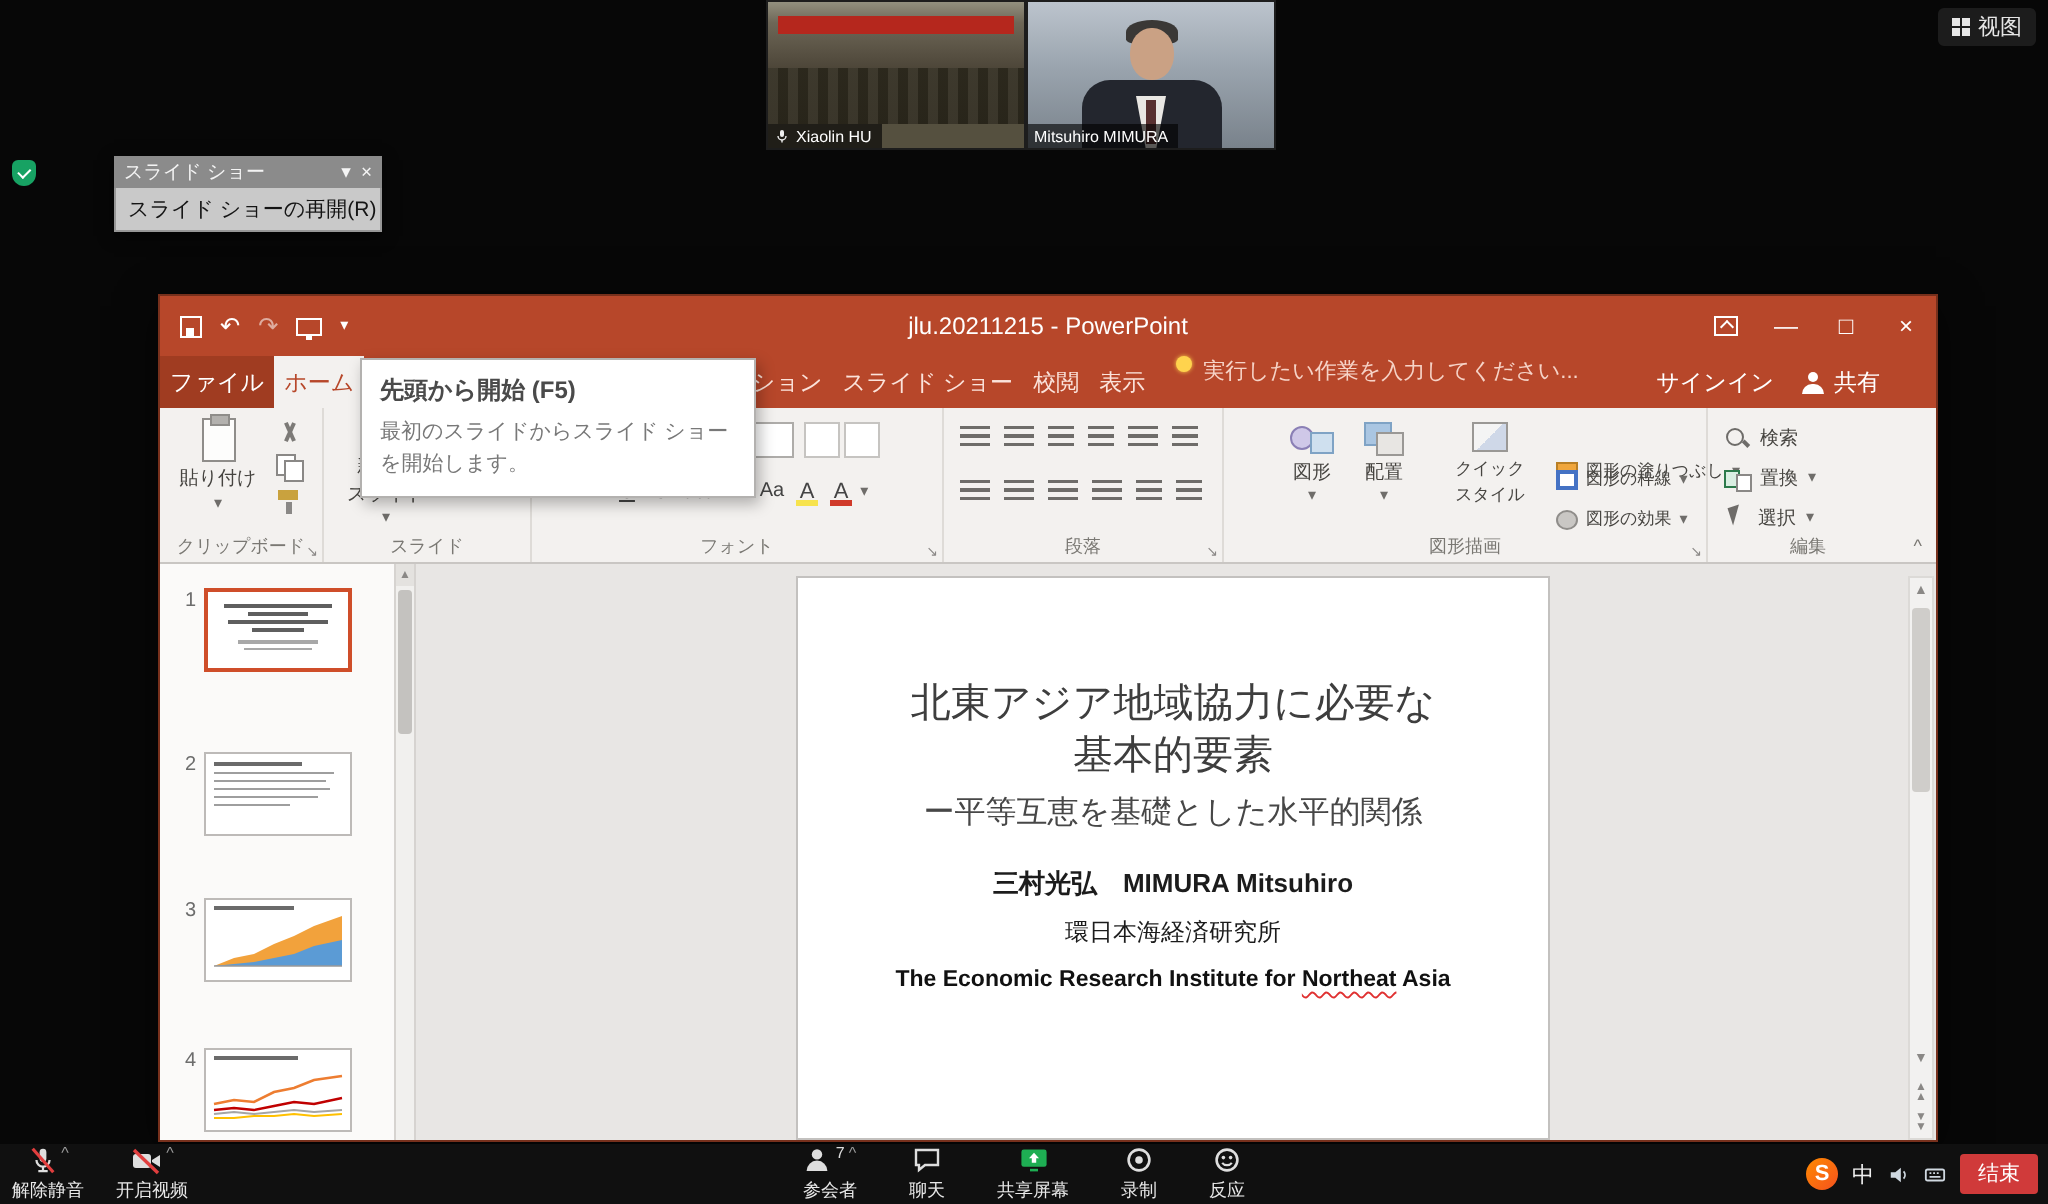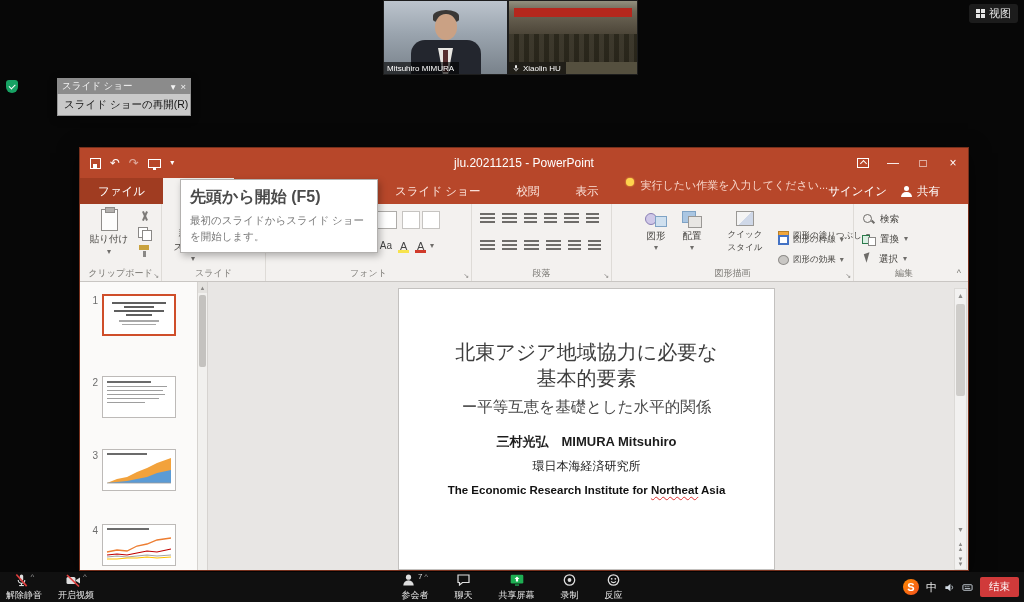--- a/index.html
+++ b/index.html
@@ -60,21 +60,21 @@
   .ico-present::after{content:"";position:absolute;left:4px;bottom:-3.4px;width:3px;height:2.2px;background:#fff}
   .tb .title{position:absolute;left:0;right:0;text-align:center;font-size:12px;pointer-events:none}
   .winctl{margin-left:auto;display:flex;height:100%;z-index:2}
   .winctl .wbtn{width:30px;display:flex;align-items:center;justify-content:center;font-size:12px}
   .ico-ribopt{width:12px;height:10px;border:1.2px solid #fff;position:relative}
   .ico-ribopt::after{content:"";position:absolute;left:3px;top:2px;width:4px;height:4px;
     border-left:1.2px solid #fff;border-top:1.2px solid #fff;transform:rotate(45deg)}
 
   .tabs{position:absolute;left:0;top:30px;right:0;height:26px;background:#b7472a;display:flex;
     align-items:stretch;color:#fbe3db;font-size:11.5px;white-space:nowrap}
-  .tab{padding:0 18px;display:flex;align-items:center;cursor:default}
+  .tab{padding:0 5px;display:flex;align-items:center;cursor:default}
   .tab.file{background:#a03c21;color:#fff}
   .tab.home{background:#f3f1ef;color:#b7472a}
   .tab-gap{width:142px}
   .tellme{display:flex;gap:6px;margin-left:10px;color:#f6d3c7;font-size:11px}
   .bulb{width:8px;height:8px;border-radius:50%;background:#ffd34d;box-shadow:0 0 2px #ffd34d}
   .tabs .rt{margin-left:auto;display:flex;align-items:center;gap:14px;padding-right:28px;color:#fff}
   .ico-person{width:11px;height:11px;position:relative}
   .ico-person::before{content:"";position:absolute;left:3px;top:0;width:5px;height:5px;border-radius:50%;background:#fff}
   .ico-person::after{content:"";position:absolute;left:0;bottom:0;width:11px;height:5px;border-radius:5px 5px 0 0;background:#fff}
   .share-btn{display:flex;align-items:center;gap:5px}
@@ -141,21 +141,21 @@
   .ico-repl::before{content:"";position:absolute;left:0;top:2px;width:6px;height:7px;border:1px solid #2c7a4b;background:#d9efe2}
   .ico-repl::after{content:"";position:absolute;left:6px;top:4px;width:6px;height:7px;border:1px solid #8a8886;background:#fff}
   .ico-sel{width:12px;height:13px;position:relative}
   .ico-sel::before{content:"";position:absolute;left:3px;top:0;width:0;height:0;
     border-top:9px solid #6e6c69;border-right:6px solid transparent;transform:rotate(-18deg)}
   .rib-collapse{position:absolute;right:7px;bottom:3px;font-size:9px;color:#7a7873}
 
   
   .tooltip{position:absolute;left:100px;top:31px;width:198px;background:#fff;border:1px solid #b3b1af;
     box-shadow:2px 3px 7px rgba(0,0,0,.28);z-index:60;padding:7px 9px}
-  .tt-title{font-size:16px;font-weight:bold;color:#4a4a4a;margin-bottom:5px}
+  .tt-title{font-size:12px;font-weight:bold;color:#4a4a4a;margin-bottom:5px}
   .tt-body{font-size:10.5px;color:#787878;line-height:1.5}
 
   
   .content{position:absolute;left:0;top:134px;right:0;bottom:0;background:#e8e6e4;overflow:hidden}
   .thumbs{position:absolute;left:0;top:0;bottom:0;width:118px;background:#fbfaf9;border-right:1px solid #d6d3d0}
   .trow{position:absolute;left:0;display:flex}
   .tnum{width:22px;text-align:right;padding-right:4px;font-size:10px;color:#6d6d6d;padding-top:1px}
   .thumb{width:74px;height:42px;background:#fff;border:1px solid #bdbab8;position:relative;overflow:hidden}
   .trow.sel .thumb{border:2px solid #cf4e2a}
   .bar{background:#5f5f5f;height:2px;margin:2px auto 0}
@@ -206,41 +206,41 @@
     <span class="grid-ico">
         <i></i>
         <i></i>
         <i></i>
         <i></i>
       </span>
     <span>视图</span>
   </div>
 
   <div id="videos">
-    <div class="vtile v2">
-      <div class="hair"></div>
-      <div class="head"></div>
-      <div class="body"></div>
-      <div class="shirt"></div>
-      <div class="tie"></div>
-      <div class="ntag">
-        <span>Mitsuhiro MIMURA</span>
-      </div>
-    </div>
     <div class="vtile v1">
       <div class="banner"></div>
       <div class="crowd"></div>
       <div class="table"></div>
       <div class="ntag">
         <svg width="8" height="8" viewBox="0 0 16 16">
             <rect x="6" y="2" width="4" height="7" rx="2" fill="#eee"></rect>
             <path d="M4 8a4 4 0 0 0 8 0" fill="none" stroke="#eee" stroke-width="1.4"></path>
             <line x1="8" y1="12" x2="8" y2="14.5" stroke="#eee" stroke-width="1.4"></line>
           </svg>
         <span>Xiaolin HU</span>
+      </div>
+    </div>
+    <div class="vtile v2">
+      <div class="hair"></div>
+      <div class="head"></div>
+      <div class="body"></div>
+      <div class="shirt"></div>
+      <div class="tie"></div>
+      <div class="ntag">
+        <span>Mitsuhiro MIMURA</span>
       </div>
     </div>
   </div>
 
   <div id="shield"></div>
 
   <div id="popup">
     <div class="pp-title">
       <span class="t">スライド ショー</span>
       <span>▾</span>

